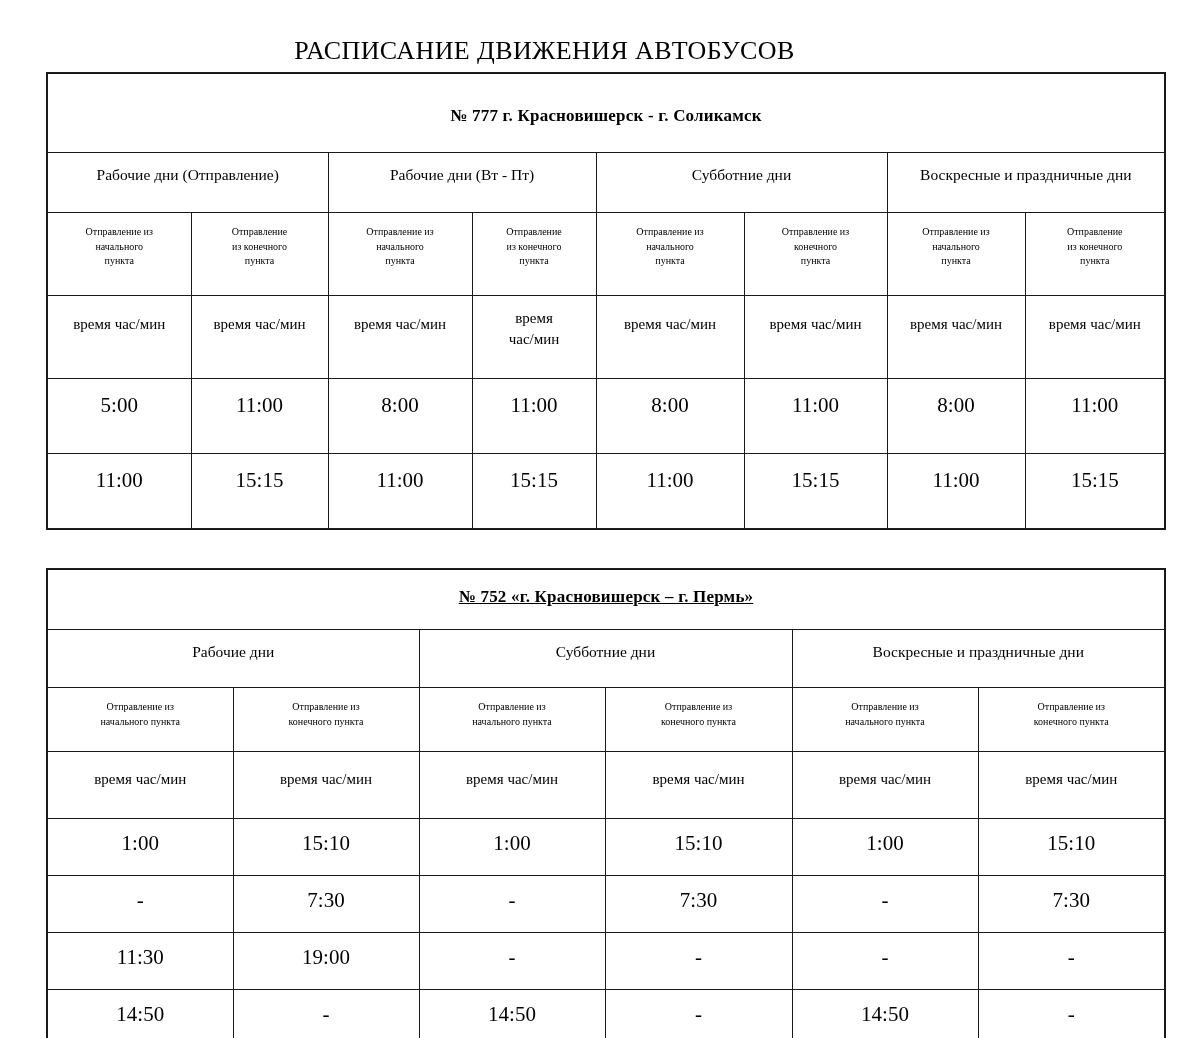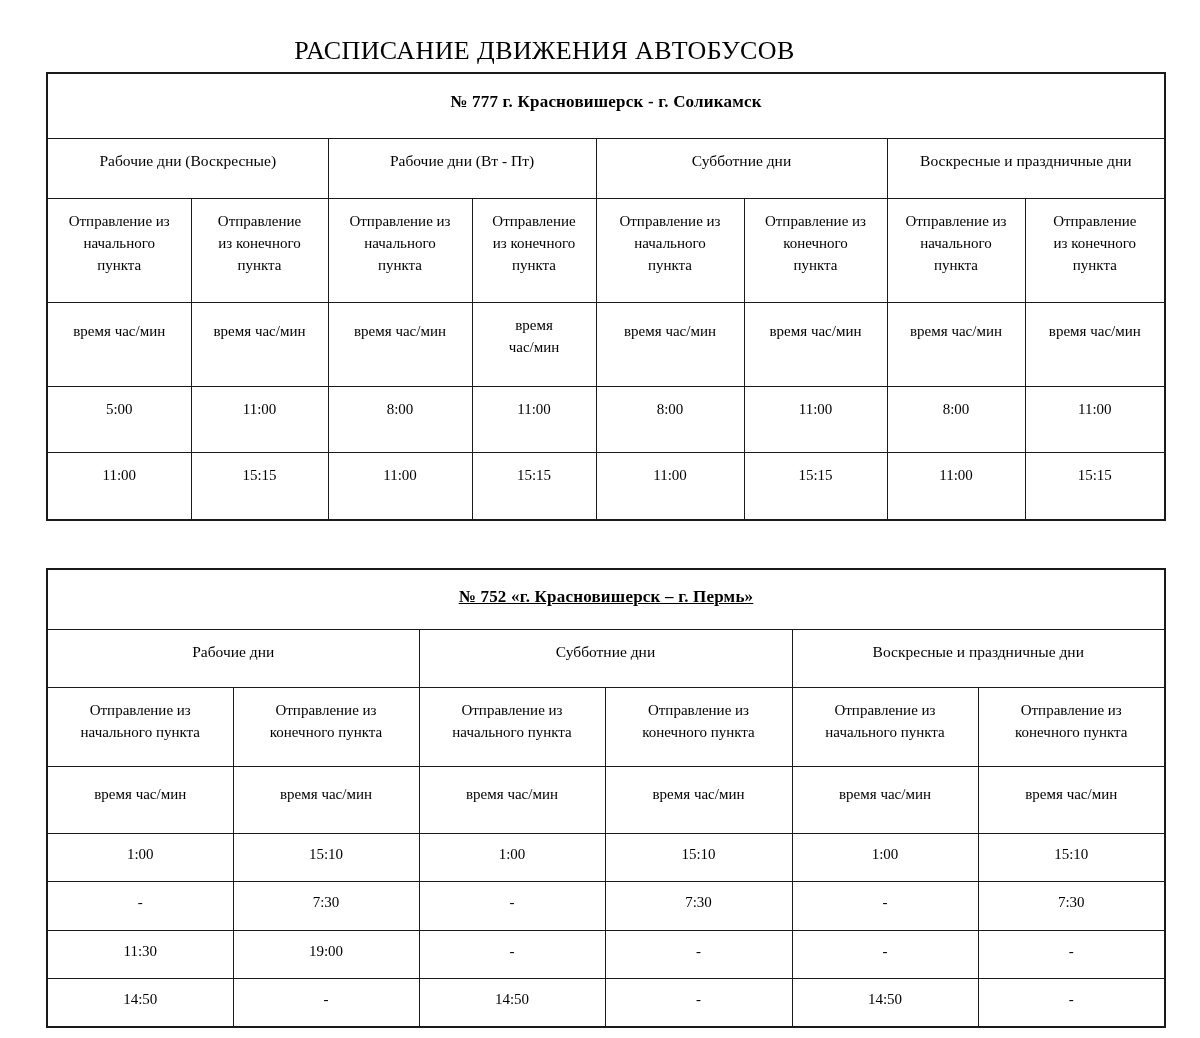--- a/index.html
+++ b/index.html
@@ -43,49 +43,49 @@
     vertical-align: top;
     font-size: 15px;
     line-height: 1.42;
     padding: 9px 4px 9px 4px;
     background: #ffffff;
   }
   
   table.sched td.route-title {
     font-weight: bold;
     font-size: 17px;
-    padding-top: 16px;
+    padding-top: 30px;
     padding-bottom: 24px;
     vertical-align: top;
     letter-spacing: 0.2px;
   }
   
   table.sched td.group-head {
     font-size: 15.5px;
     padding-top: 11px;
     padding-bottom: 26px;
     vertical-align: top;
   }
   
   table.sched td.col-head {
-    font-size: 15px;
+    font-size: 10px;
     padding-top: 12px;
     padding-bottom: 26px;
     line-height: 1.45;
   }
   
   table.sched td.unit-row {
     font-size: 15px;
     padding-top: 18px;
     padding-bottom: 38px;
     margin-left: 11px;
   }
   
   table.sched td.data-cell {
-    font-size: 15px;
+    font-size: 21px;
     padding-top: 12px;
     padding-bottom: 32px;
     text-align: center;
   }
 
   
   #table-777 {
     position: absolute;
     left: 46px;
     top: 72px;
@@ -139,21 +139,21 @@
       <col style="width:148px">
         <col style="width:143px">
       <col style="width:138px">
         <col style="width:140px">
     </colgroup>
     <tbody>
       <tr>
         <td class="route-title" colspan="8">№ 777 г. Красновишерск - г. Соликамск</td>
       </tr>
       <tr>
-        <td class="group-head" colspan="2">Рабочие дни (Воскресные)</td>
+        <td class="group-head" colspan="2">Рабочие дни (Отправление)</td>
         <td class="group-head" colspan="2">Рабочие дни (Вт - Пт)</td>
         <td class="group-head" colspan="2">Субботние дни</td>
         <td class="group-head" colspan="2">Воскресные и праздничные дни</td>
       </tr>
       <tr>
         <td class="col-head">
           <span class="nobr">Отправление из</span><br>
           <span class="nobr">начального</span><br>
           <span class="nobr">пункта</span>
         </td>

